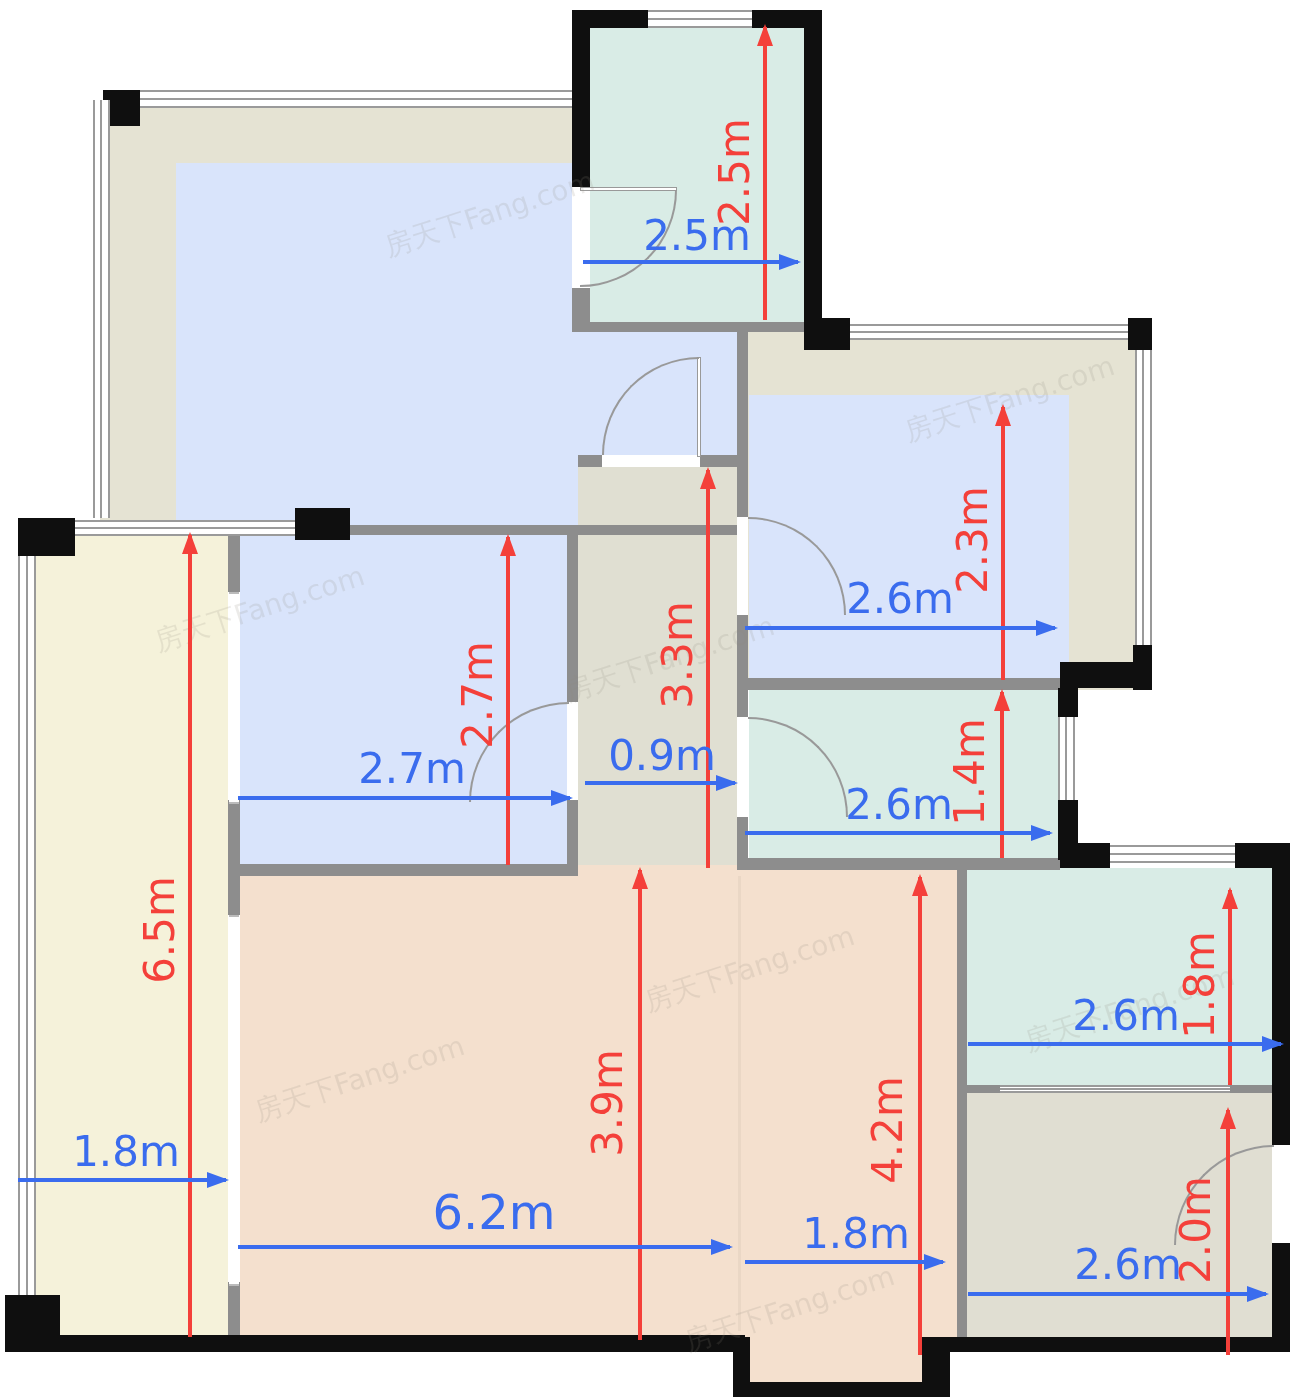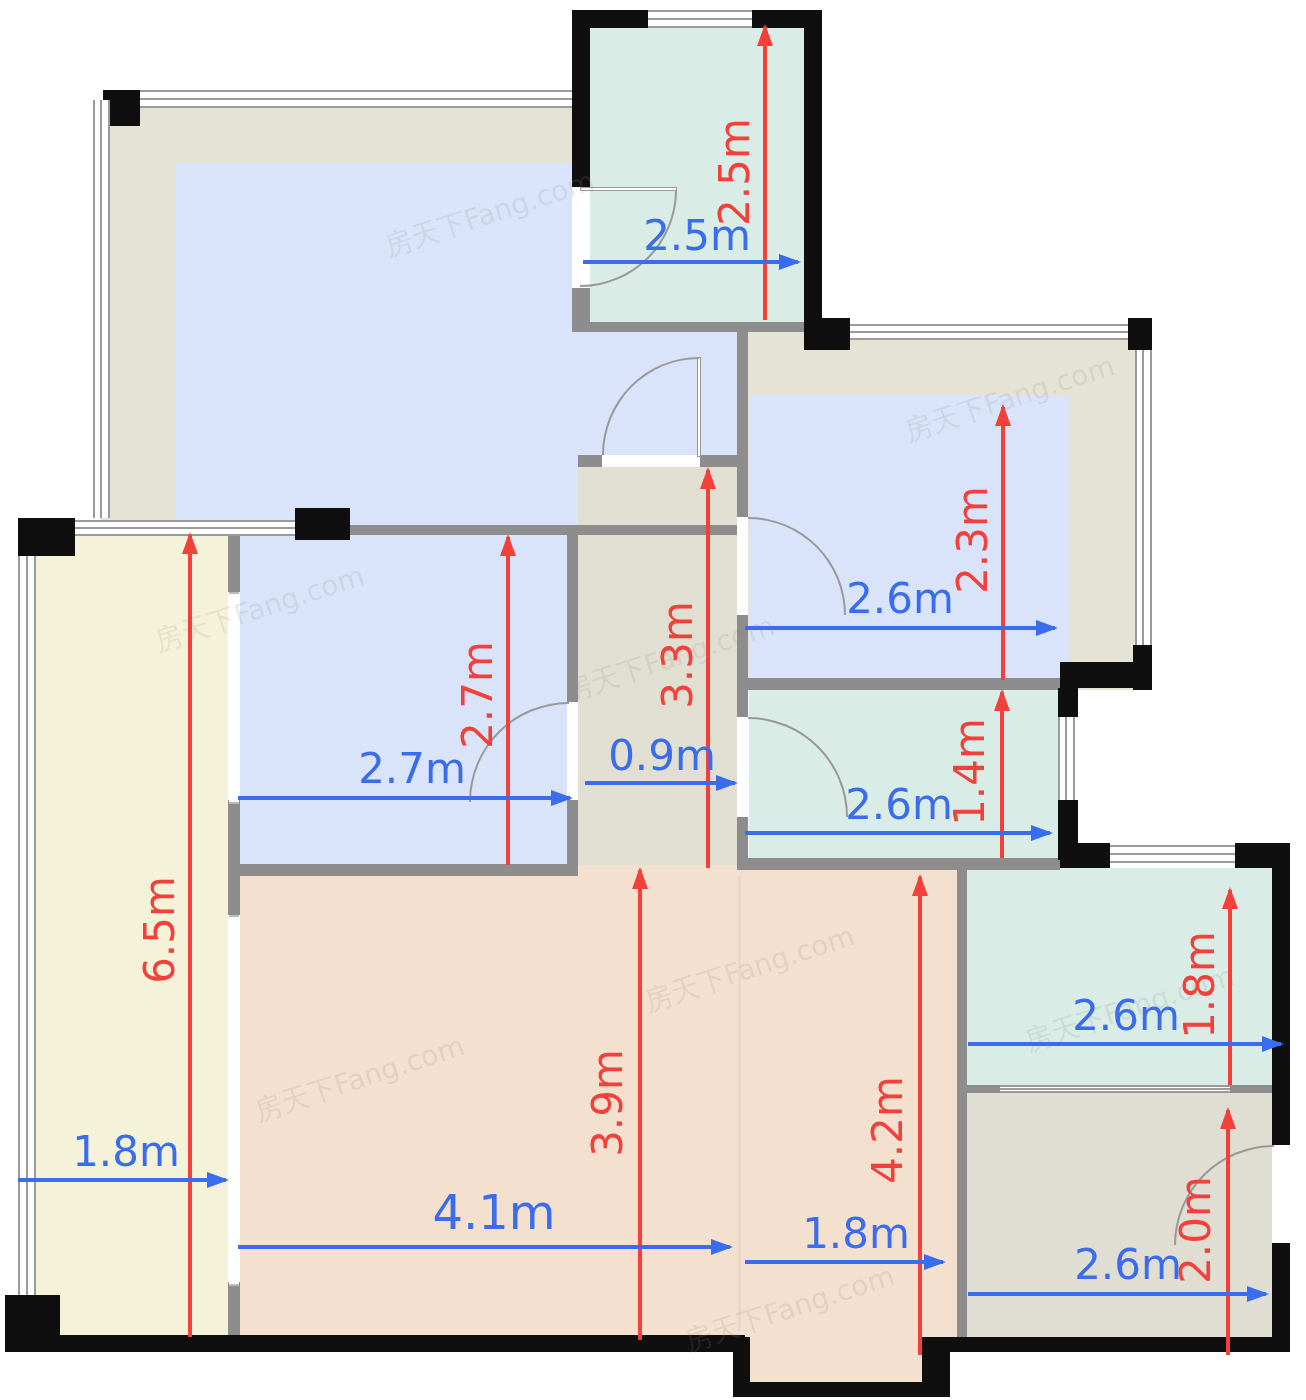--- a/index.html
+++ b/index.html
@@ -238,18 +238,18 @@
       <div class="ln-h"></div>
       <div class="hd-rt"></div>
     </div>
 
   <div class="dim-label blue-lbl" style="left:697px;top:236px;">2.5m</div>
   <div class="dim-label blue-lbl" style="left:900px;top:599px;">2.6m</div>
   <div class="dim-label blue-lbl" style="left:412px;top:769px;">2.7m</div>
   <div class="dim-label blue-lbl" style="left:662px;top:756px;">0.9m</div>
   <div class="dim-label blue-lbl" style="left:899px;top:805px;">2.6m</div>
   <div class="dim-label blue-lbl" style="left:126px;top:1152px;">1.8m</div>
-  <div class="dim-label blue-lbl big" style="left:494px;top:1212px;">4.1m</div>
+  <div class="dim-label blue-lbl big" style="left:494px;top:1212px;">6.2m</div>
   <div class="dim-label blue-lbl" style="left:1126px;top:1016px;">2.6m</div>
   <div class="dim-label blue-lbl" style="left:856px;top:1234px;">1.8m</div>
   <div class="dim-label blue-lbl" style="left:1128px;top:1265px;">2.6m</div>
 
 </div>
 
 </body></html>

